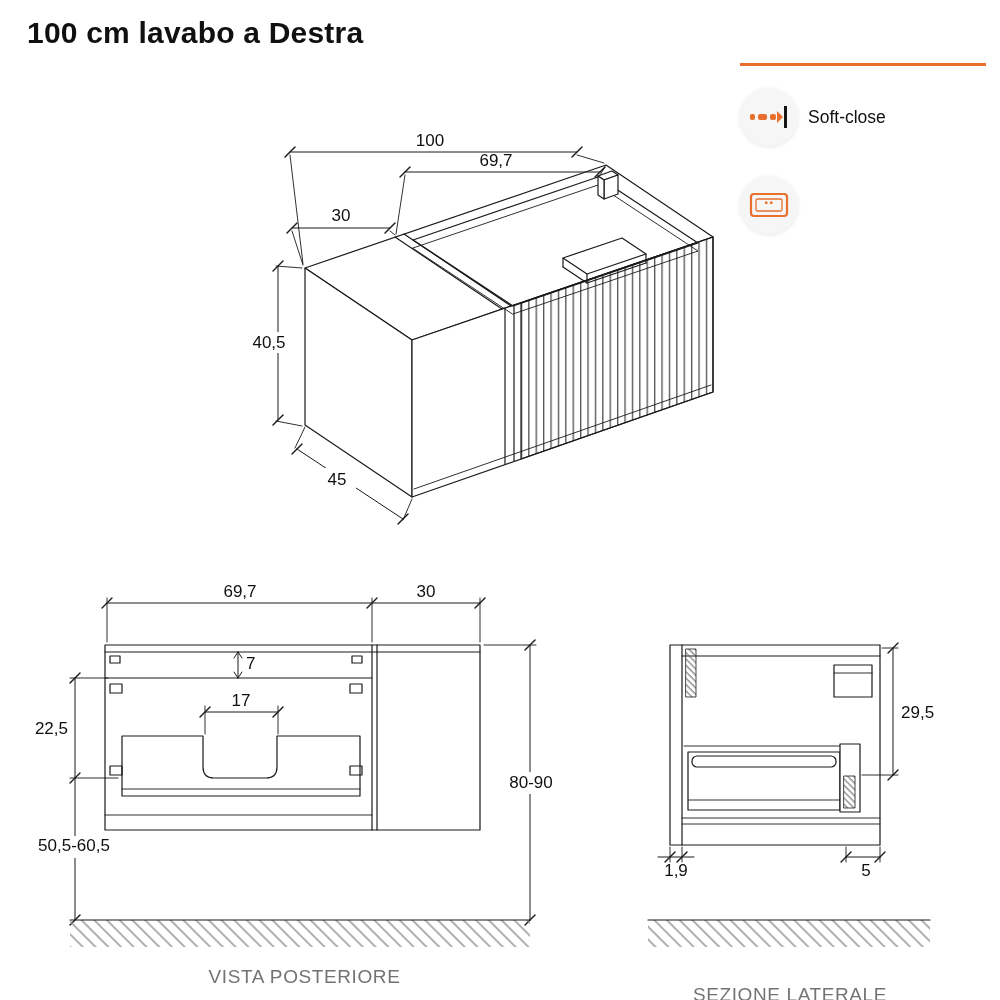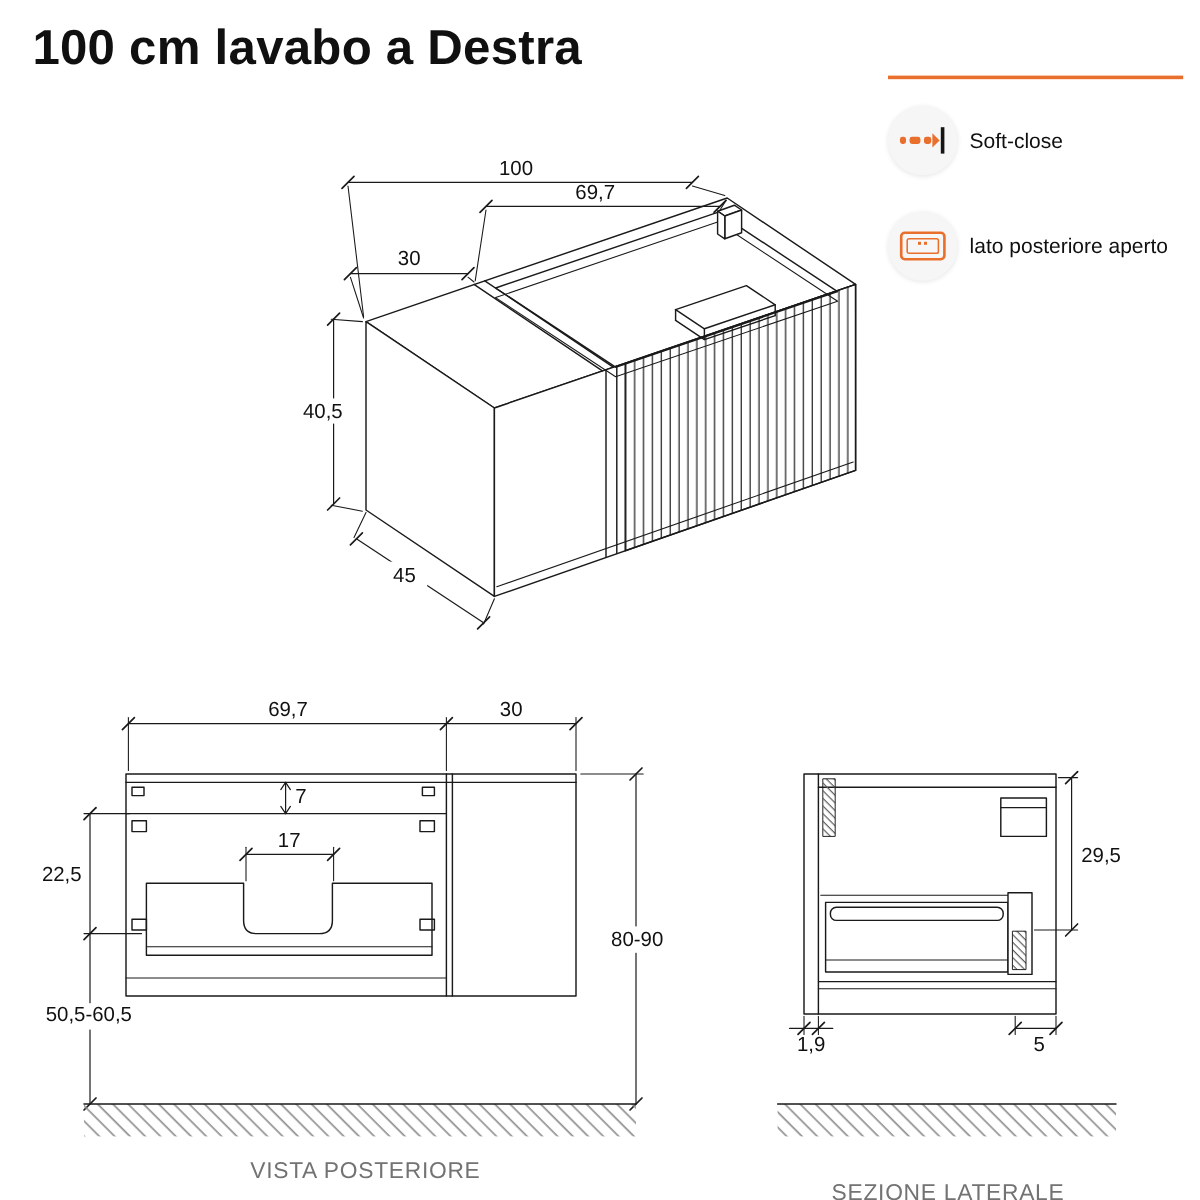--- a/index.html
+++ b/index.html
@@ -1,19 +1,19 @@
 <!DOCTYPE html>
 <html><head>
 <meta charset="utf-8">
 <style>
   * { margin:0; padding:0; box-sizing:border-box; }
   html,body { background:#ffffff; }
   body { width:1000px; height:1000px; font-family:"Liberation Sans", sans-serif; position:relative; overflow:hidden; }
   .sheet { position:absolute; inset:0; width:1000px; height:1000px; background:#fff; }
-  .title { position:absolute; left:27px; top:16px; font-size:41px; font-weight:700; color:#101010; letter-spacing:.2px; }
+  .title { position:absolute; left:27px; top:16px; font-size:30px; font-weight:700; color:#101010; letter-spacing:.2px; }
   .accent-rule { position:absolute; left:740px; top:63px; width:246px; height:3px; background:#e96f2d; }
   .feature { position:absolute; left:740px; display:flex; align-items:center; gap:10px; }
   .feature-1 { top:88px; }
   .feature-2 { top:176px; }
   .feature-circle { width:58px; height:58px; border-radius:50%; background:#f6f6f6;
       box-shadow:0 1px 4px rgba(0,0,0,.10); display:flex; align-items:center; justify-content:center; flex:0 0 auto; }
   .feature-label { font-size:17.5px; color:#101010; width:178px; line-height:26px; }
   svg.drawing { position:absolute; left:0; top:0; width:1000px; height:1000px; }
   .dimtext { font-family:"Liberation Sans", sans-serif; font-size:17px; fill:#101010; stroke:none; }
   .caption { position:absolute; font-size:19px; color:#737373; letter-spacing:.6px; text-align:center; }
@@ -44,21 +44,20 @@
 
   <div class="feature feature-2">
     <div class="feature-circle">
       <svg width="40" height="28" viewBox="0 0 40 28">
         <rect x="2" y="3" width="36" height="22" rx="3" fill="none" stroke="#e96f2d" stroke-width="2.2"></rect>
         <rect x="7" y="8" width="26" height="12" rx="1.5" fill="none" stroke="#e96f2d" stroke-width="1.3"></rect>
         <rect x="16" y="10.5" width="2.5" height="2.5" fill="#e96f2d"></rect>
         <rect x="21" y="10.5" width="2.5" height="2.5" fill="#e96f2d"></rect>
       </svg>
     </div>
-    <span class="feature-label">lato posteriore aperto</span>
   </div>
 
   <svg class="drawing" viewBox="0 0 1000 1000">
     <defs>
       <g id="tk">
           <line x1="-5" y1="5" x2="5" y2="-5"></line>
         </g>
       <pattern id="flutes" width="7.4" height="8" patternUnits="userSpaceOnUse">
         <line x1="3.5" y1="0" x2="3.5" y2="8" stroke="#1a1a1a" stroke-width="1"></line>
       </pattern>

